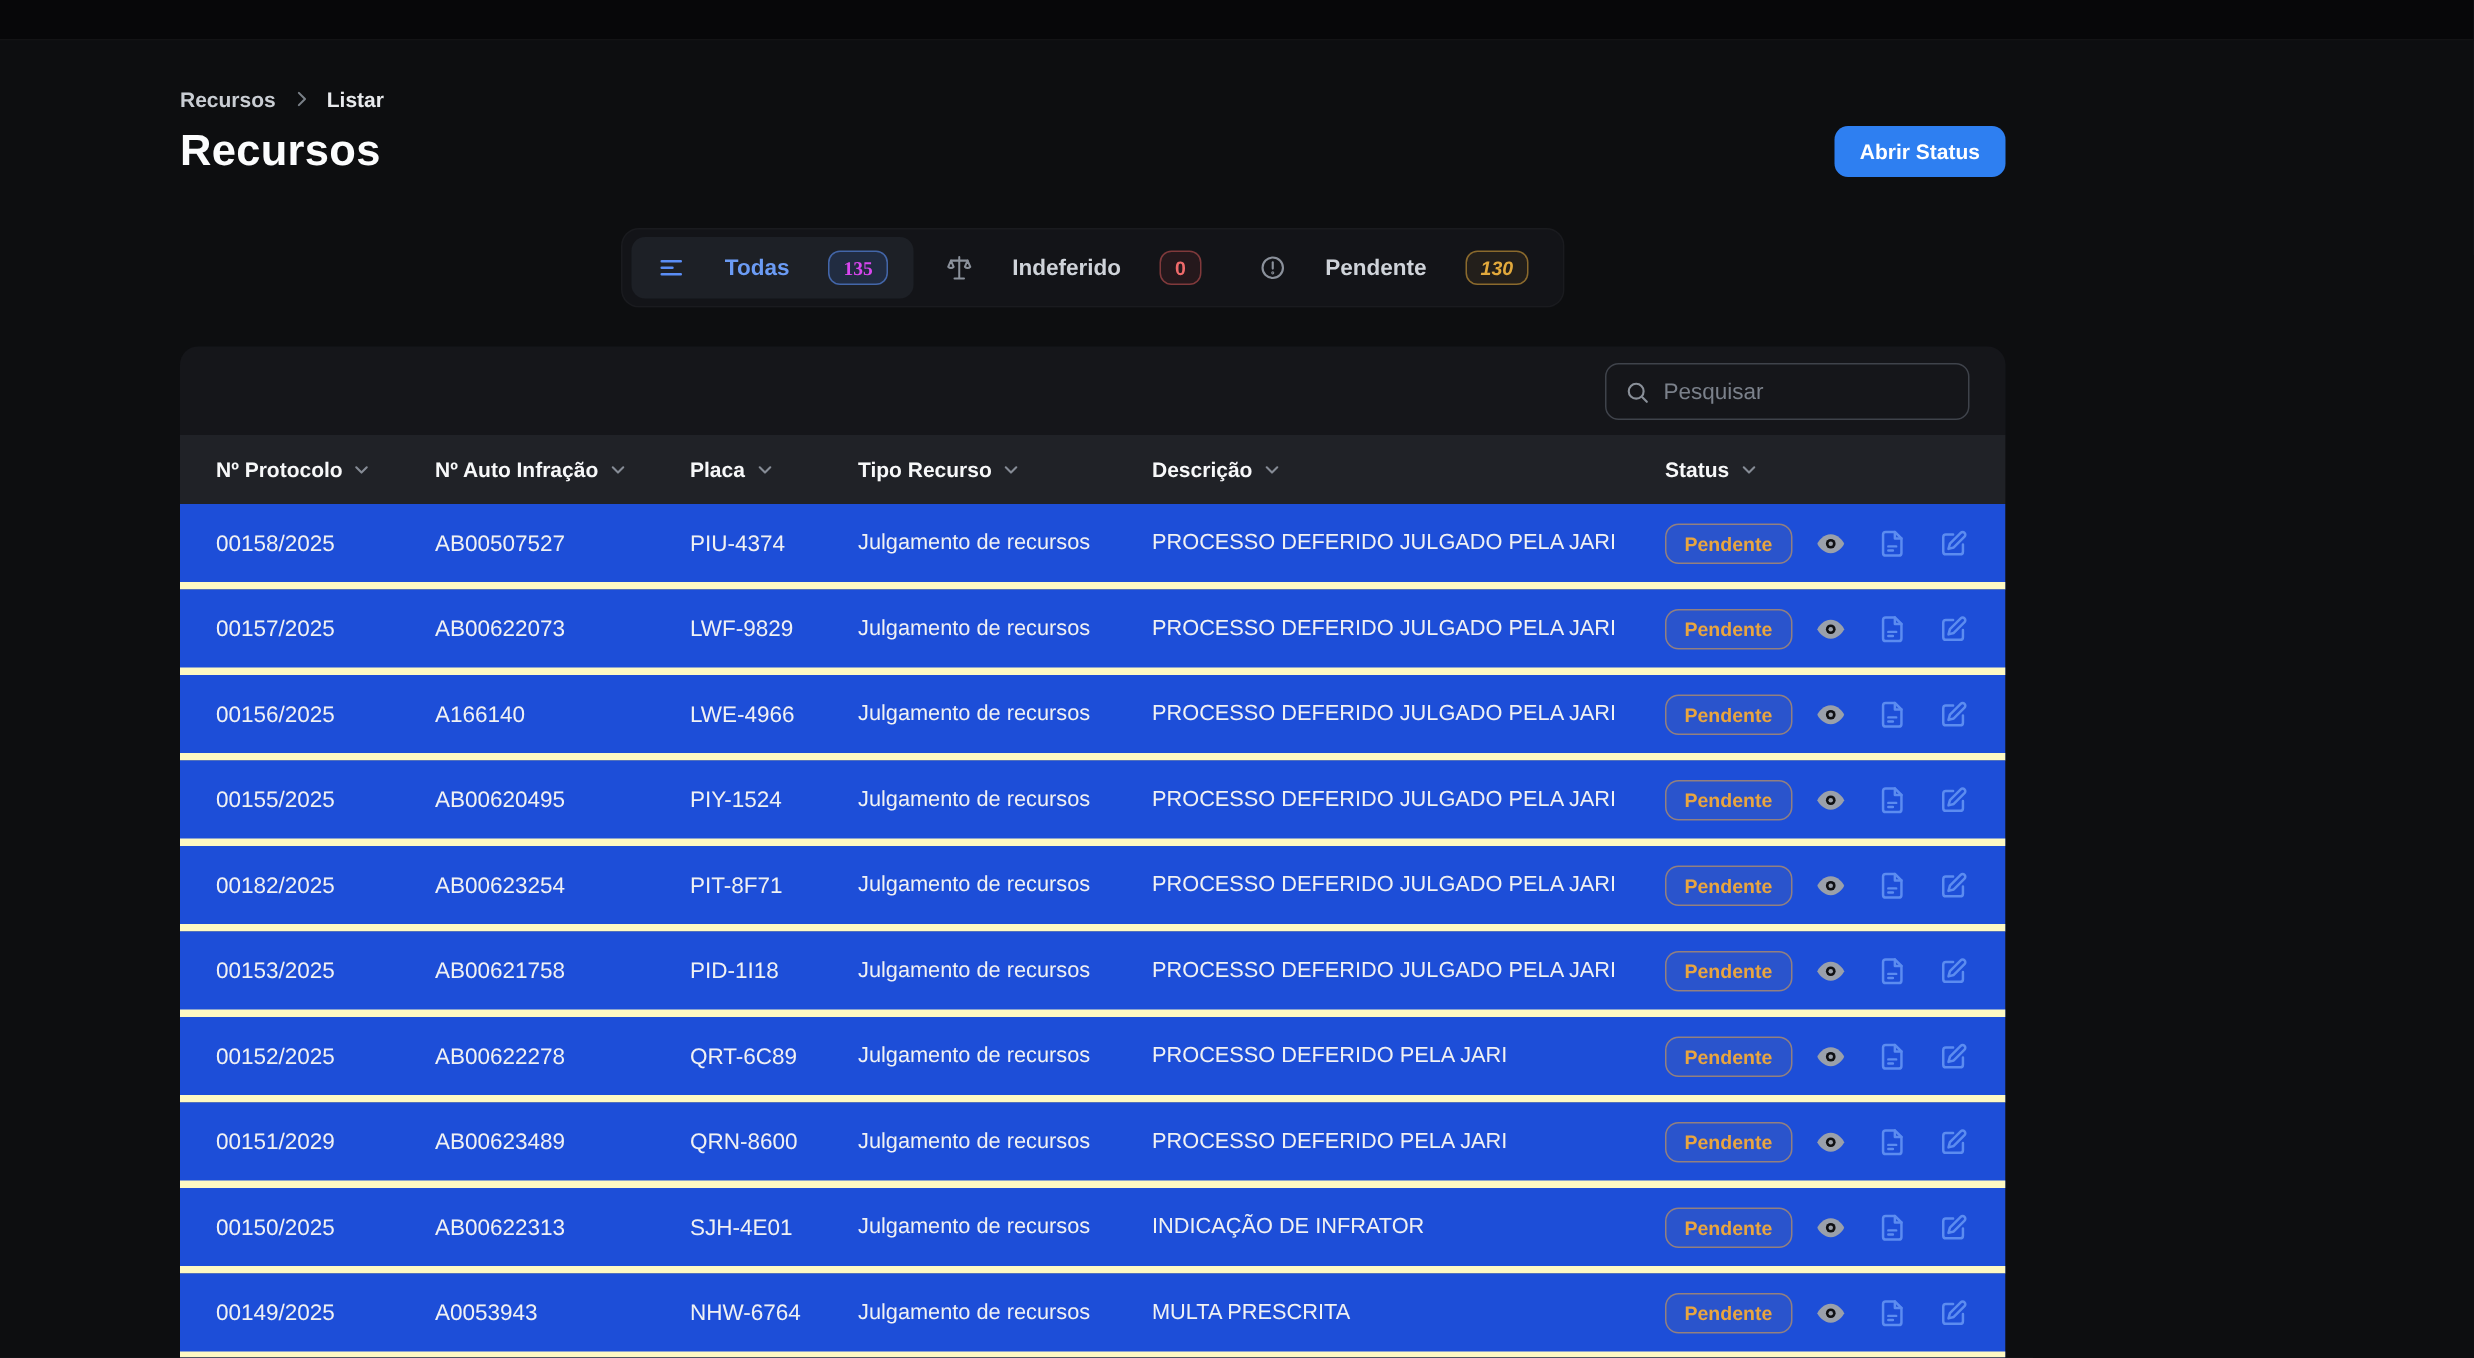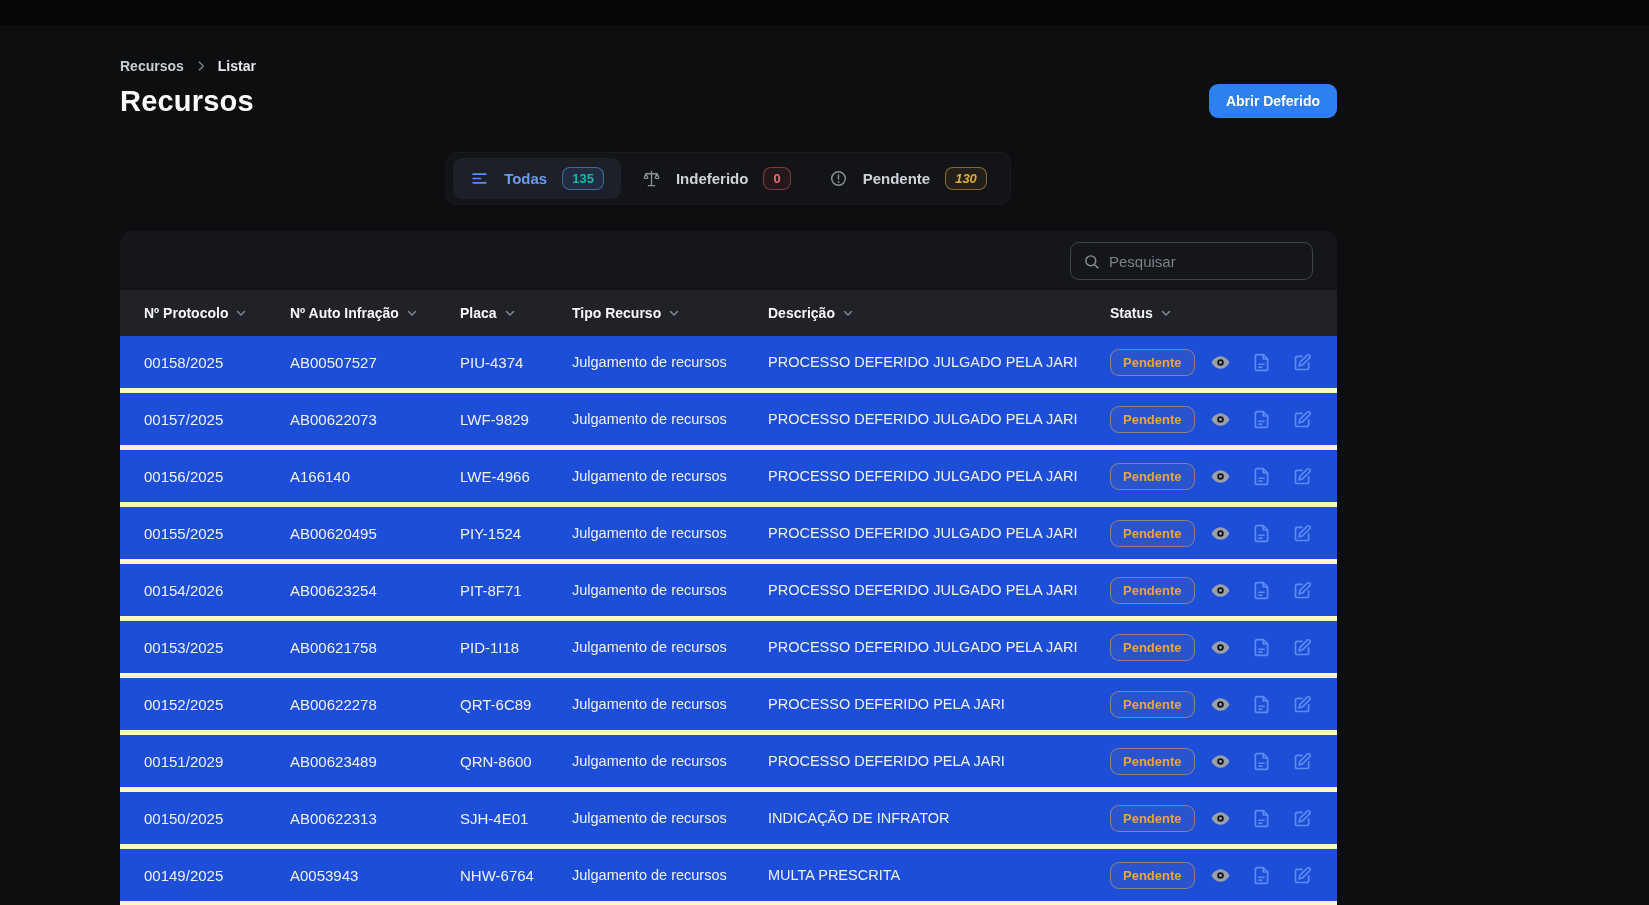--- a/index.html
+++ b/index.html
@@ -38,34 +38,34 @@
 
   
   .tabbar-wrap { display:flex; justify-content:center; margin-top:34px; }
   .tabbar {
     background:#131418; border:1px solid rgba(255,255,255,0.03);
     border-radius:12px; padding:6px;
     display:flex; align-items:center; gap:4px;
     height:53px;
   }
   .tab {
-    display:flex; align-items:center; gap:15px;
+    display:flex; align-items:center; gap:26px;
     padding:0 17px; height:41px; border-radius:9px; cursor:pointer;
     font-size:15px; font-weight:600; color:#cfd3d9;
   }
   .tab--active { background:#1d2026; }
   .tab--active .tab-label { color:#6b9bf4; }
   .tab-icon { width:19px; height:19px; display:inline-flex; color:#8b919b; }
   .tab-icon.blue { color:#5a8df5; }
   .tab-icon svg { width:100%; height:100%; }
   .count-badge {
     font-size:13px; font-weight:700; padding:2px 9px; border-radius:8px;
     border:1px solid transparent; line-height:17px;
   }
-  .badge-blue  { color:#14b8a6; border-color:rgba(86,133,226,.65); background:rgba(59,110,210,.16); }
+  .badge-blue  { color:#d946ef; border-color:rgba(86,133,226,.65); background:rgba(59,110,210,.16);font-family:Liberation Serif, serif; }
   .badge-green { color:#43d07a; border-color:rgba(62,185,113,.5);  background:rgba(46,160,95,.10); }
   .badge-red   { color:#ef6a6a; border-color:rgba(222,92,92,.5);   background:rgba(200,70,70,.10); }
   .badge-amber { color:#e2a93c; border-color:rgba(226,169,60,.55); background:rgba(226,169,60,.08);font-style:italic; }
 
   
   .card {
     margin-top:26px;
     background:#15161a;
     border-radius:12px 12px 0 0;
     height:calc(905px - 231px);
@@ -133,21 +133,21 @@
     <span class="crumb-sep">
       <svg viewBox="0 0 24 24" fill="none" stroke="currentColor" stroke-width="2.4" stroke-linecap="round" stroke-linejoin="round">
           <path d="M9 5l7 7-7 7"></path>
         </svg>
     </span>
     <span class="crumb-last">Listar</span>
   </div>
 
   <div class="title-row">
     <h1 class="page-title">Recursos</h1>
-    <button class="primary-btn">Abrir Deferido</button>
+    <button class="primary-btn">Abrir Status</button>
   </div>
 
   <div class="tabbar-wrap">
     <div class="tabbar">
       <div class="tab tab--active">
         <span class="tab-icon blue">
           <svg viewBox="0 0 24 24" fill="none" stroke="currentColor" stroke-width="2.2" stroke-linecap="round">
               <path d="M4 6.5h16M4 12h9M4 17.5h16"></path>
             </svg>
         </span>
@@ -371,21 +371,21 @@
       <button class="icon-btn ic-blue">
         <svg viewBox="0 0 24 24" fill="none" stroke="currentColor" stroke-width="1.9" stroke-linecap="round" stroke-linejoin="round">
                 <path d="M11.5 5H6a2 2 0 0 0-2 2v11a2 2 0 0 0 2 2h11a2 2 0 0 0 2-2v-5.5"></path>
                 <path d="M17.3 3.7a2.05 2.05 0 0 1 2.9 2.9L12 14.8l-4 1.1 1.1-4z"></path>
               </svg>
       </button>
     </div>
   </div>
 
   <div class="trow">
-    <div class="td"><span>00154/2026</span></div>
+    <div class="td"><span>00182/2025</span></div>
     <div class="td"><span>AB00623254</span></div>
     <div class="td"><span>PIT-8F71</span></div>
     <div class="td td-tipo"><span>Julgamento de recursos</span></div>
     <div class="td td-desc"><span>PROCESSO DEFERIDO JULGADO PELA JARI</span></div>
     <div class="td">
       <span class="status-badge">Pendente</span>
     </div>
     <div class="td td-actions">
       <button class="icon-btn ic-gray">
         <svg viewBox="0 0 24 24">

